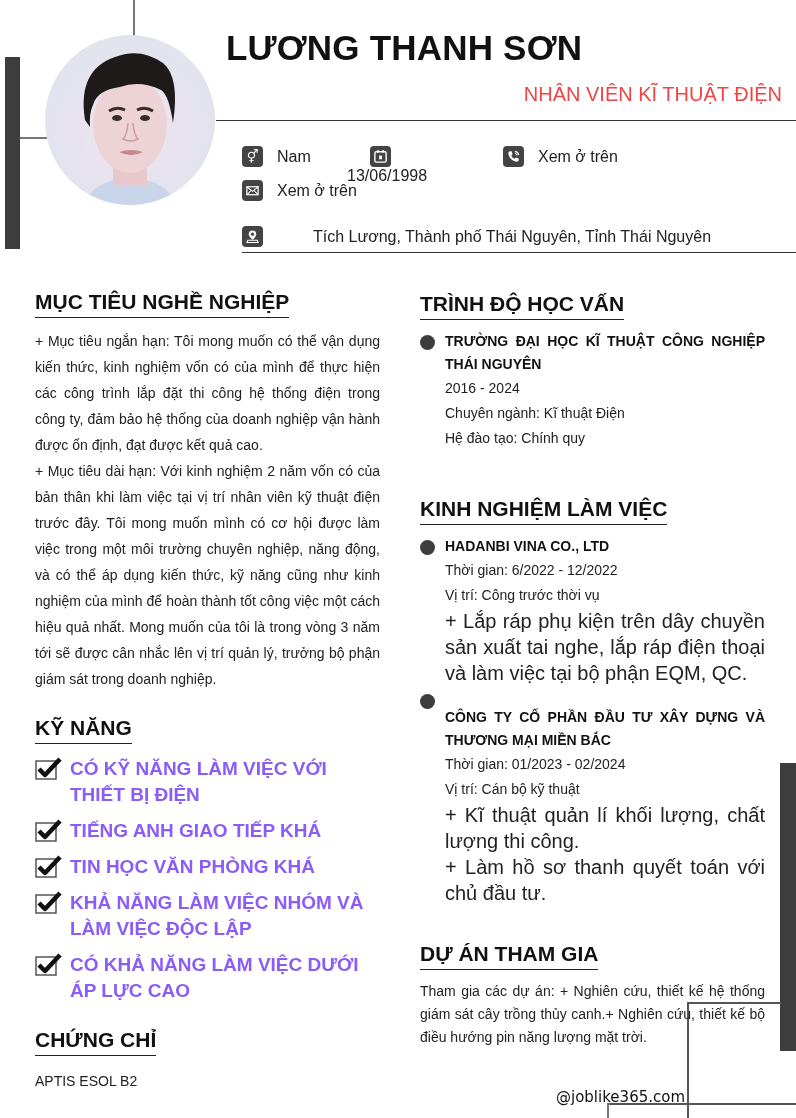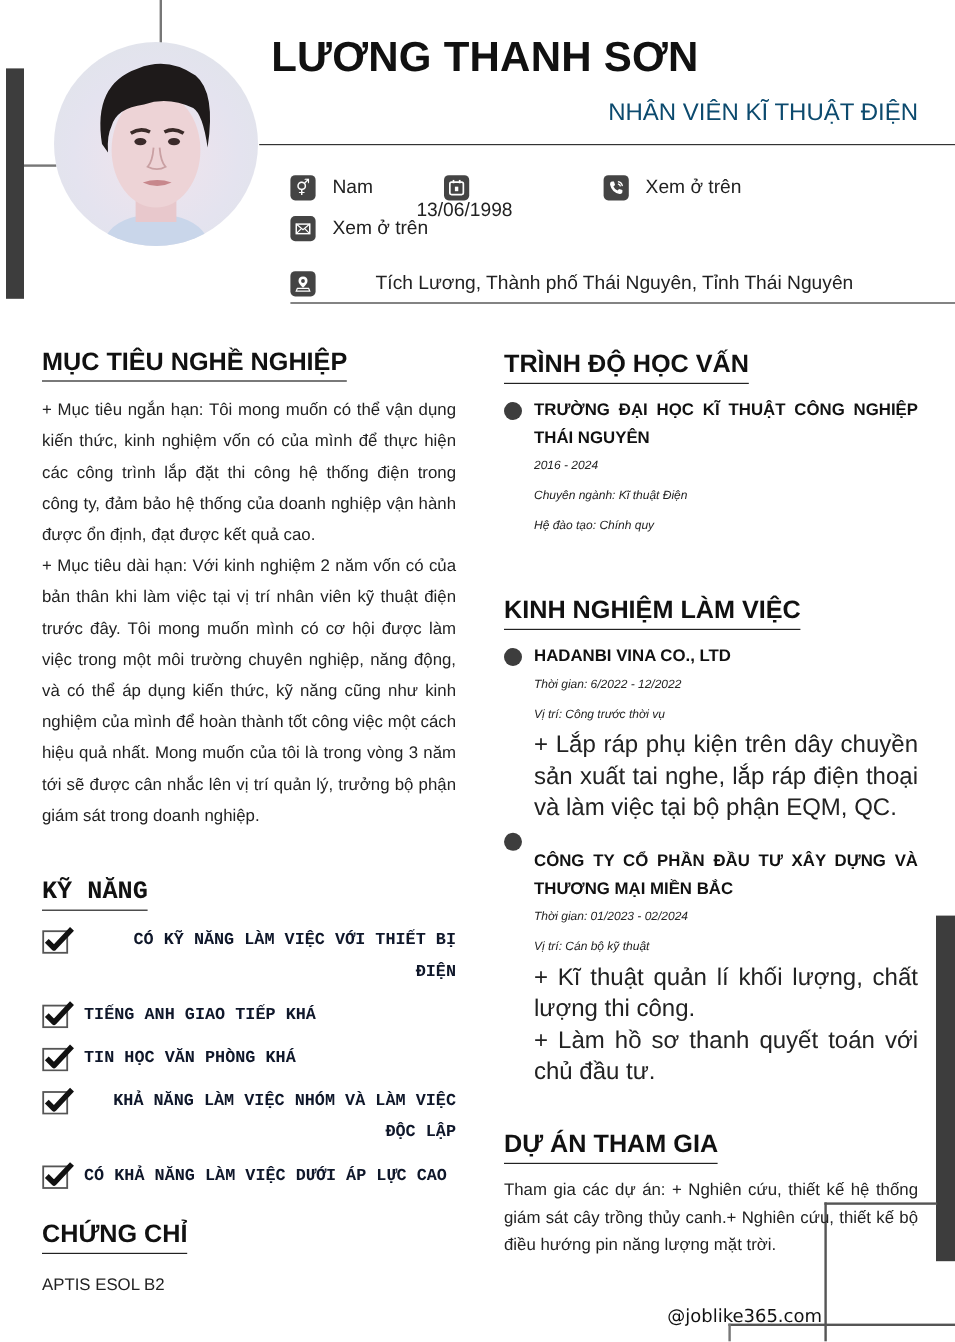--- a/index.html
+++ b/index.html
@@ -7,45 +7,45 @@
   body { position: relative; font-family: "Liberation Sans", "DejaVu Sans", sans-serif; color: #222; }
 
   .deco { position: absolute; background: #3d3d3d; }
   .line { position: absolute; background: #777; }
 
   .avatar { position: absolute; left: 45px; top: 35px; width: 170px; height: 170px; border-radius: 50%;
     overflow: hidden; background: radial-gradient(circle at 50% 55%, #f1e4ec 0%, #e4e3ef 55%, #dfe5e8 100%); }
   .avatar svg { width: 100%; height: 100%; display: block; }
 
   .name { position: absolute; left: 226px; top: 28px; font-size: 35px; font-weight: bold; color: #111; letter-spacing: 0.2px; }
-  .jobtitle { position: absolute; right: 31px; top: 83px; font-size: 20px; color: #0c4a6e; }
+  .jobtitle { position: absolute; right: 14px; top: 83px; font-size: 20px; color: #ef4444; }
   .hr1 { position: absolute; left: 216px; top: 120px; width: 580px; height: 1px; background: #333; }
   .hr2 { position: absolute; left: 242px; top: 252px; width: 554px; height: 1px; background: #333; }
 
   .contact { position: absolute; display: flex; align-items: center; font-size: 16px; color: #222; }
   .cicon { width: 21px; height: 21px; border-radius: 4px; background: #444; color: #fff; display: inline-flex;
     align-items: center; justify-content: center; margin-right: 14px; font-size: 13px; line-height: 1; }
   .cicon svg { width: 15px; height: 15px; }
 
   .col-left { position: absolute; left: 35px; top: 290px; width: 345px; }
   .col-right { position: absolute; left: 420px; top: 292px; width: 345px; }
 
   .sec-title { display: inline-block; font-size: 21px; font-weight: bold; color: #111; padding-bottom: 3px;
     border-bottom: 1.5px solid #222; margin-bottom: 10px; }
 
   .para { font-size: 14px; line-height: 26px; text-align: justify; color: #222; }
 
   .skill { display: flex; align-items: flex-start; margin-bottom: 10px; }
   .chk { width: 27px; height: 24px; flex: none; margin-right: 8px; }
-  .skill-label { font-size: 14px; font-weight: bold; line-height: 26px; color: #0f172a; text-align: right; }
+  .skill-label { font-size: 19px; font-weight: bold; line-height: 26px; color: #8b5cf6; }
 
   .entry { position: relative; padding-left: 25px; margin-bottom: 6px; }
   .bullet { position: absolute; left: 0; top: 5px; width: 15px; height: 15px; border-radius: 50%; background: #3d3d3d; }
   .entry-title { font-size: 14px; font-weight: bold; line-height: 23px; color: #111; text-align: justify; }
-  .entry-line { font-size: 10px; line-height: 25px; color: #222; text-align: justify; font-style: italic; }
+  .entry-line { font-size: 14px; line-height: 25px; color: #222; text-align: justify; }
   .entry-desc { font-size: 20px; line-height: 26px; color: #222; text-align: justify; }
 
   .footer { position: absolute; left: 556px; top: 1088px; font-family: "DejaVu Sans", sans-serif; font-size: 15px; color: #111; }
 </style>
 </head>
 <body>
 
 <div class="deco" style="left:5px;top:57px;width:15px;height:192px;"></div>
 <div class="line" style="left:133px;top:0;width:1.5px;height:36px;"></div>
 <div class="line" style="left:20px;top:137px;width:27px;height:1.5px;"></div>
@@ -120,21 +120,21 @@
 </div>
 <div class="hr2"></div>
 
 <div class="col-left">
   <section>
     <div class="sec-title">MỤC TIÊU NGHỀ NGHIỆP</div>
     <p class="para">+ Mục tiêu ngắn hạn: Tôi mong muốn có thể vận dụng kiến thức, kinh nghiệm vốn có của mình để thực hiện các công trình lắp đặt thi công hệ thống điện trong công ty, đảm bảo hệ thống của doanh nghiệp vận hành được ổn định, đạt được kết quả cao.</p>
     <p class="para">+ Mục tiêu dài hạn: Với kinh nghiệm 2 năm vốn có của bản thân khi làm việc tại vị trí nhân viên kỹ thuật điện trước đây. Tôi mong muốn mình có cơ hội được làm việc trong một môi trường chuyên nghiệp, năng động, và có thể áp dụng kiến thức, kỹ năng cũng như kinh nghiệm của mình để hoàn thành tốt công việc một cách hiệu quả nhất. Mong muốn của tôi là trong vòng 3 năm tới sẽ được cân nhắc lên vị trí quản lý, trưởng bộ phận giám sát trong doanh nghiệp.</p>
   </section>
 
-  <section style="margin-top:40px;font-family:Liberation Mono, monospace;">
+  <section style="margin-top:24px;">
     <div class="sec-title" style="margin-bottom:12px;">KỸ NĂNG</div>
     <div id="skills-list">
       <div class="skill">
         <svg class="chk" viewBox="0 0 27 24">
             <rect x="1" y="5" width="20" height="18" fill="none" stroke="#555" stroke-width="1.5"></rect>
             <path d="M4 13 L10 19 L25 3" stroke="#111" stroke-width="4.5" fill="none" stroke-linejoin="round"></path>
           </svg>
         <span class="skill-label">CÓ KỸ NĂNG LÀM VIỆC VỚI THIẾT BỊ ĐIỆN</span>
       </div>
       <div class="skill">

